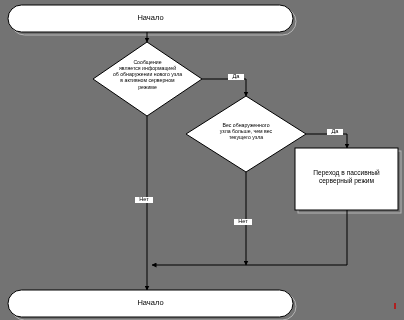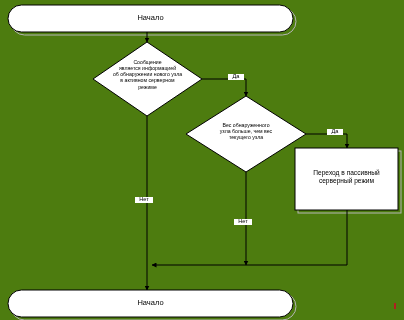--- a/index.html
+++ b/index.html
@@ -8,21 +8,21 @@
     padding: 0;
     background: #ffffff;
   }
   body {
     font-family: "Liberation Sans", sans-serif;
   }
   #canvas {
     position: relative;
     width: 404px;
     height: 320px;
-    background: #4d7c0f;
+    background: #737373;
     overflow: hidden;
   }
   #canvas svg {
     position: absolute;
     left: 0;
     top: 0;
     width: 404px;
     height: 320px;
   }
   .node-text {

